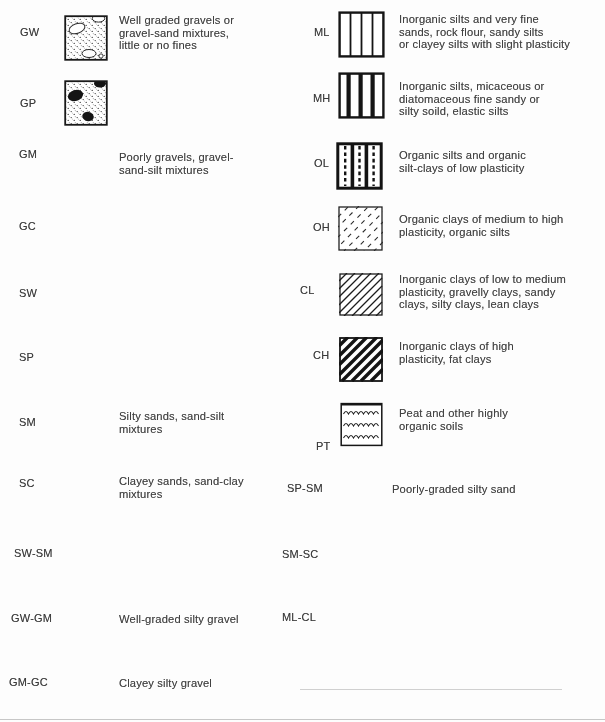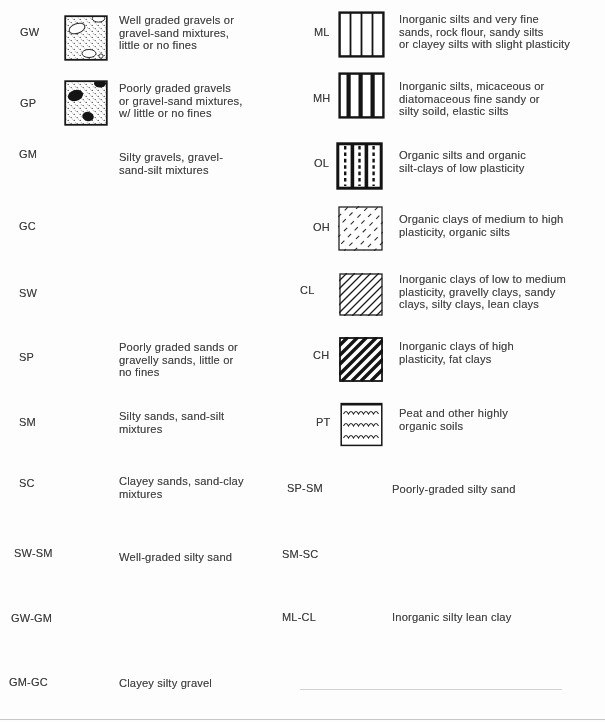--- a/index.html
+++ b/index.html
@@ -76,65 +76,59 @@
         <rect x="1.2" y="1.2" width="41.6" height="43.6" fill="#ffffff"></rect>
         <g clip-path="url(#gpclip)">
           <rect x="1" y="1" width="42" height="44" fill="url(#p-stipple)"></rect>
           <ellipse cx="36" cy="3.5" rx="6" ry="4" fill="#141414"></ellipse>
           <ellipse cx="11.5" cy="15.5" rx="7.8" ry="5.4" fill="#141414" transform="rotate(-16 11.5 15.5)"></ellipse>
           <ellipse cx="24" cy="36.5" rx="5.8" ry="4.6" fill="#141414" transform="rotate(12 24 36.5)"></ellipse>
         </g>
         <rect x="1.2" y="1.2" width="41.6" height="43.6" fill="none" stroke="#191919" stroke-width="1.8"></rect>
       </svg>
     </span>
-    <div class="desc" style="left:119px;top:82px;width:185px">Poorly graded gravels
-or gravel-sand mixtures,
-w/ little or no fines</div>
   </div>
 
   <div class="row">
     <span class="code" style="left:19px;top:148px">GM</span>
-    <div class="desc" style="left:119px;top:151px;width:185px">Silty gravels, gravel-
+    <div class="desc" style="left:119px;top:151px;width:185px">Poorly gravels, gravel-
 sand-silt mixtures</div>
   </div>
 
   <div class="row">
     <span class="code" style="left:19px;top:220px">GC</span>
   </div>
 
   <div class="row">
     <span class="code" style="left:19px;top:287px">SW</span>
   </div>
 
   <div class="row">
     <span class="code" style="left:19px;top:351px">SP</span>
-    <div class="desc" style="left:119px;top:341px;width:185px">Poorly graded sands or
-gravelly sands, little or
-no fines</div>
   </div>
 
   <div class="row">
     <span class="code" style="left:19px;top:416px">SM</span>
     <div class="desc" style="left:119px;top:410px;width:185px">Silty sands, sand-silt
 mixtures</div>
   </div>
 
   <div class="row">
     <span class="code" style="left:19px;top:477px">SC</span>
     <div class="desc" style="left:119px;top:475px;width:185px">Clayey sands, sand-clay
 mixtures</div>
   </div>
 
   <div class="row">
     <span class="code" style="left:14px;top:547px">SW-SM</span>
-    <div class="desc" style="left:119px;top:551px;width:185px">Well-graded silty sand</div>
   </div>
 
   <div class="row">
     <span class="code" style="left:11px;top:612px">GW-GM</span>
+    <div class="desc" style="left:119px;top:613px;width:185px">Well-graded silty gravel</div>
   </div>
 
   <div class="row">
     <span class="code" style="left:9px;top:676px">GM-GC</span>
     <div class="desc" style="left:119px;top:677px;width:185px">Clayey silty gravel</div>
   </div>
 
   <div class="row">
     <span class="code" style="left:314px;top:26px">ML</span>
     <span class="swatch" style="left:338px;top:11px">
@@ -241,21 +235,21 @@
           <line x1="22" y1="44" x2="44" y2="22"></line>
           <line x1="32" y1="44" x2="44" y2="32"></line>
         </g>
       </svg>
     </span>
     <div class="desc" style="left:399px;top:340px;width:212px">Inorganic clays of high
 plasticity, fat clays</div>
   </div>
 
   <div class="row">
-    <span class="code" style="left:316px;top:416px">PT</span>
+    <span class="code" style="left:316px;top:440px">PT</span>
     <span class="swatch" style="left:340px;top:402px">
       <svg width="43" height="45" viewBox="0 0 43 45">
         <rect x="1.2" y="1.6" width="40.6" height="41.8" fill="#fff" stroke="#161616" stroke-width="1.5"></rect>
         <line x1="1" y1="2.2" x2="42" y2="2.2" stroke="#161616" stroke-width="2.6"></line>
         <g stroke="#222" stroke-width="1.1" fill="none">
           <path d="M3.5,12 q2.5,-5 5,0 q2.5,-5 5,0 q2.5,-5 5,0 q2.5,-5 5,0 q2.5,-5 5,0 q2.5,-5 5,0 q2.5,-5 5,0"></path>
           <path d="M3.5,24 q2.5,-5 5,0 q2.5,-5 5,0 q2.5,-5 5,0 q2.5,-5 5,0 q2.5,-5 5,0 q2.5,-5 5,0 q2.5,-5 5,0"></path>
           <path d="M3.5,36 q2.5,-5 5,0 q2.5,-5 5,0 q2.5,-5 5,0 q2.5,-5 5,0 q2.5,-5 5,0 q2.5,-5 5,0 q2.5,-5 5,0"></path>
         </g>
       </svg>
@@ -268,18 +262,17 @@
     <span class="code" style="left:287px;top:482px">SP-SM</span>
     <div class="desc" style="left:392px;top:483px;width:243px">Poorly-graded silty sand</div>
   </div>
 
   <div class="row">
     <span class="code" style="left:282px;top:548px">SM-SC</span>
   </div>
 
   <div class="row">
     <span class="code" style="left:282px;top:611px">ML-CL</span>
-    <div class="desc" style="left:392px;top:611px;width:212px">Inorganic silty lean clay</div>
   </div>
 
   <div class="scan-mark" style="left:300px;top:689px;width:262px;height:1px;"></div>
   <div class="bottom-rule"></div>
 </div>
 
 </body></html>

